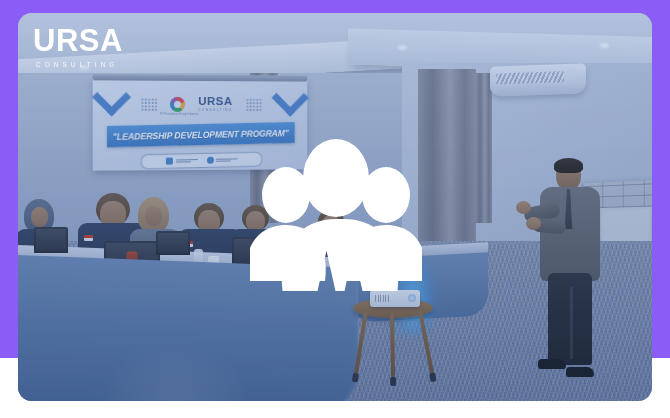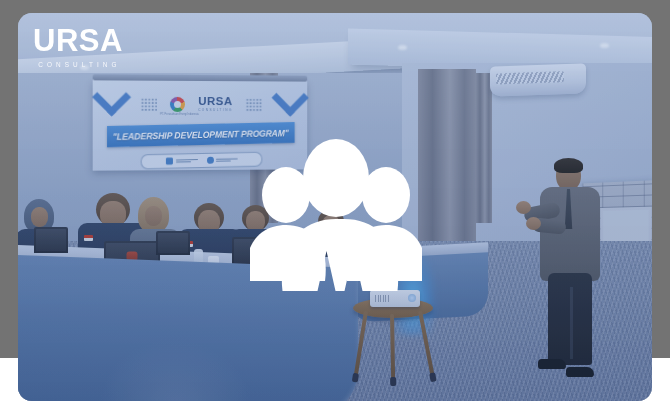--- a/index.html
+++ b/index.html
@@ -11,22 +11,21 @@
     width: 670px;
     height: 418px;
     overflow: hidden;
     font-family: "Liberation Sans", sans-serif;
   }
 
   .stage {
     position: relative;
     width: 670px;
     height: 358px;
-    background: #737373;
-    text-align: center;
+    background: #8b5cf6;
   }
 
   
   .photo {
     position: absolute;
     left: 18px;
     top: 13px;
     width: 634px;
     height: 388px;
     border-radius: 14px;

